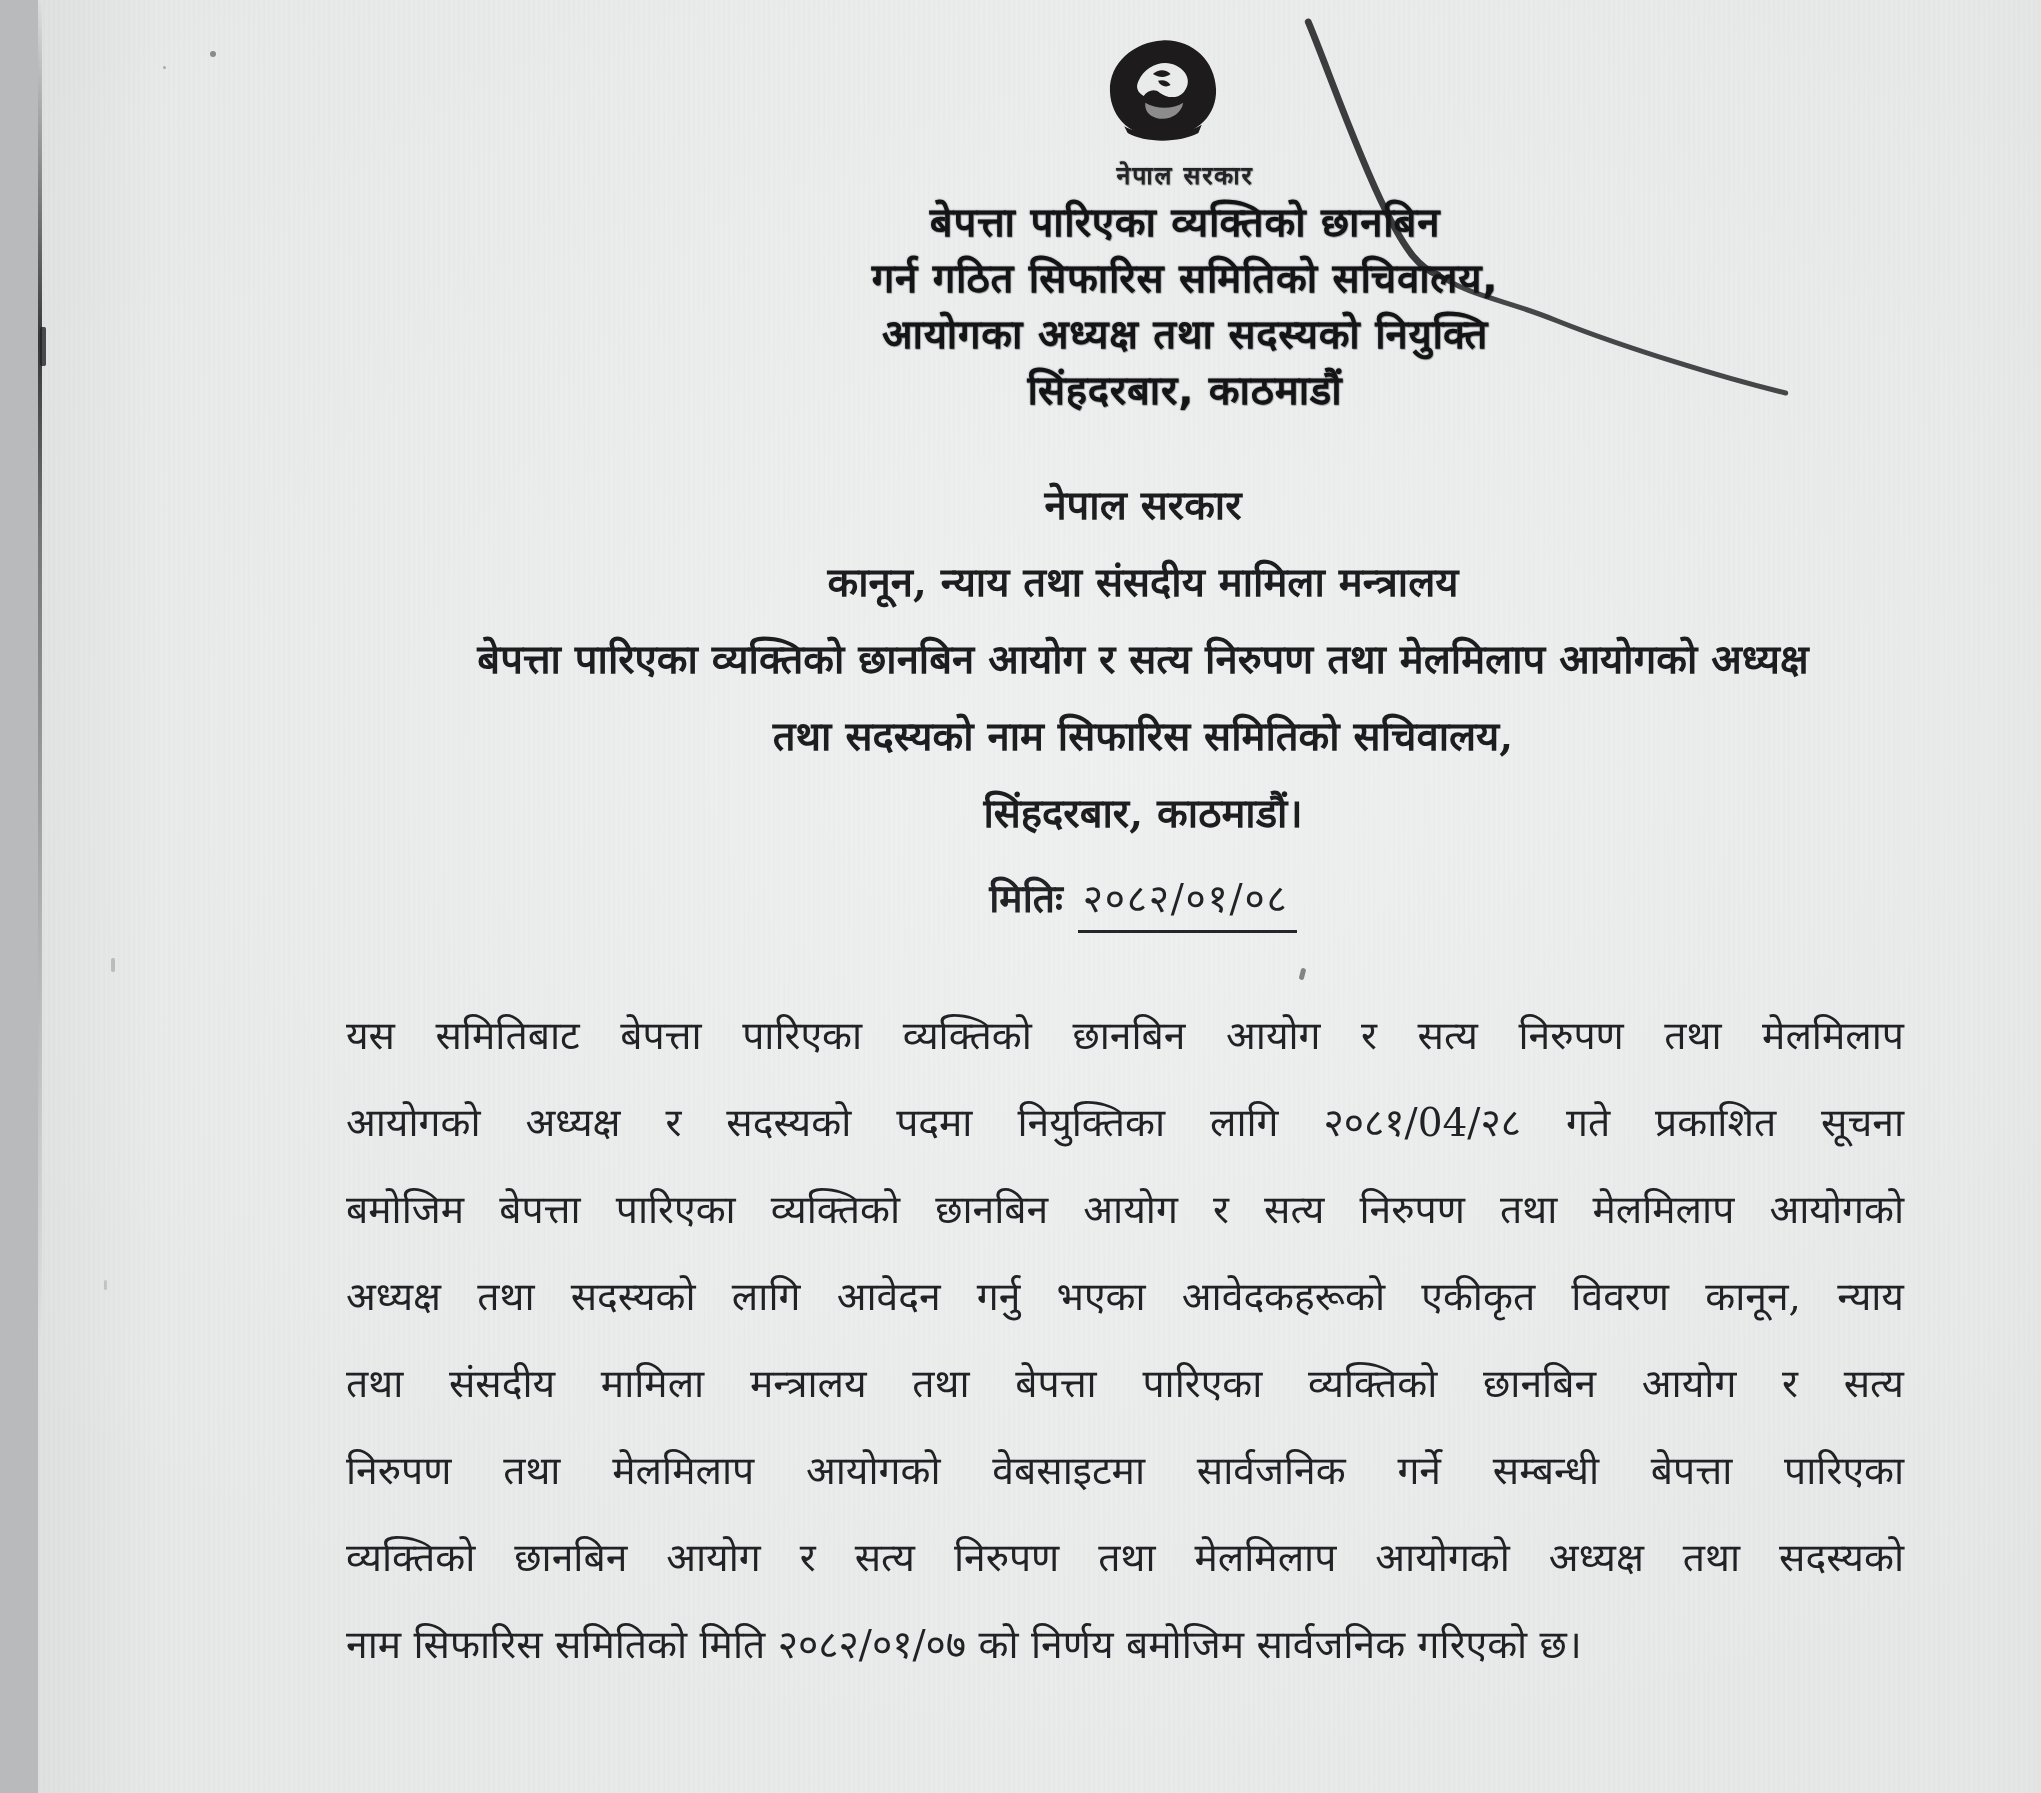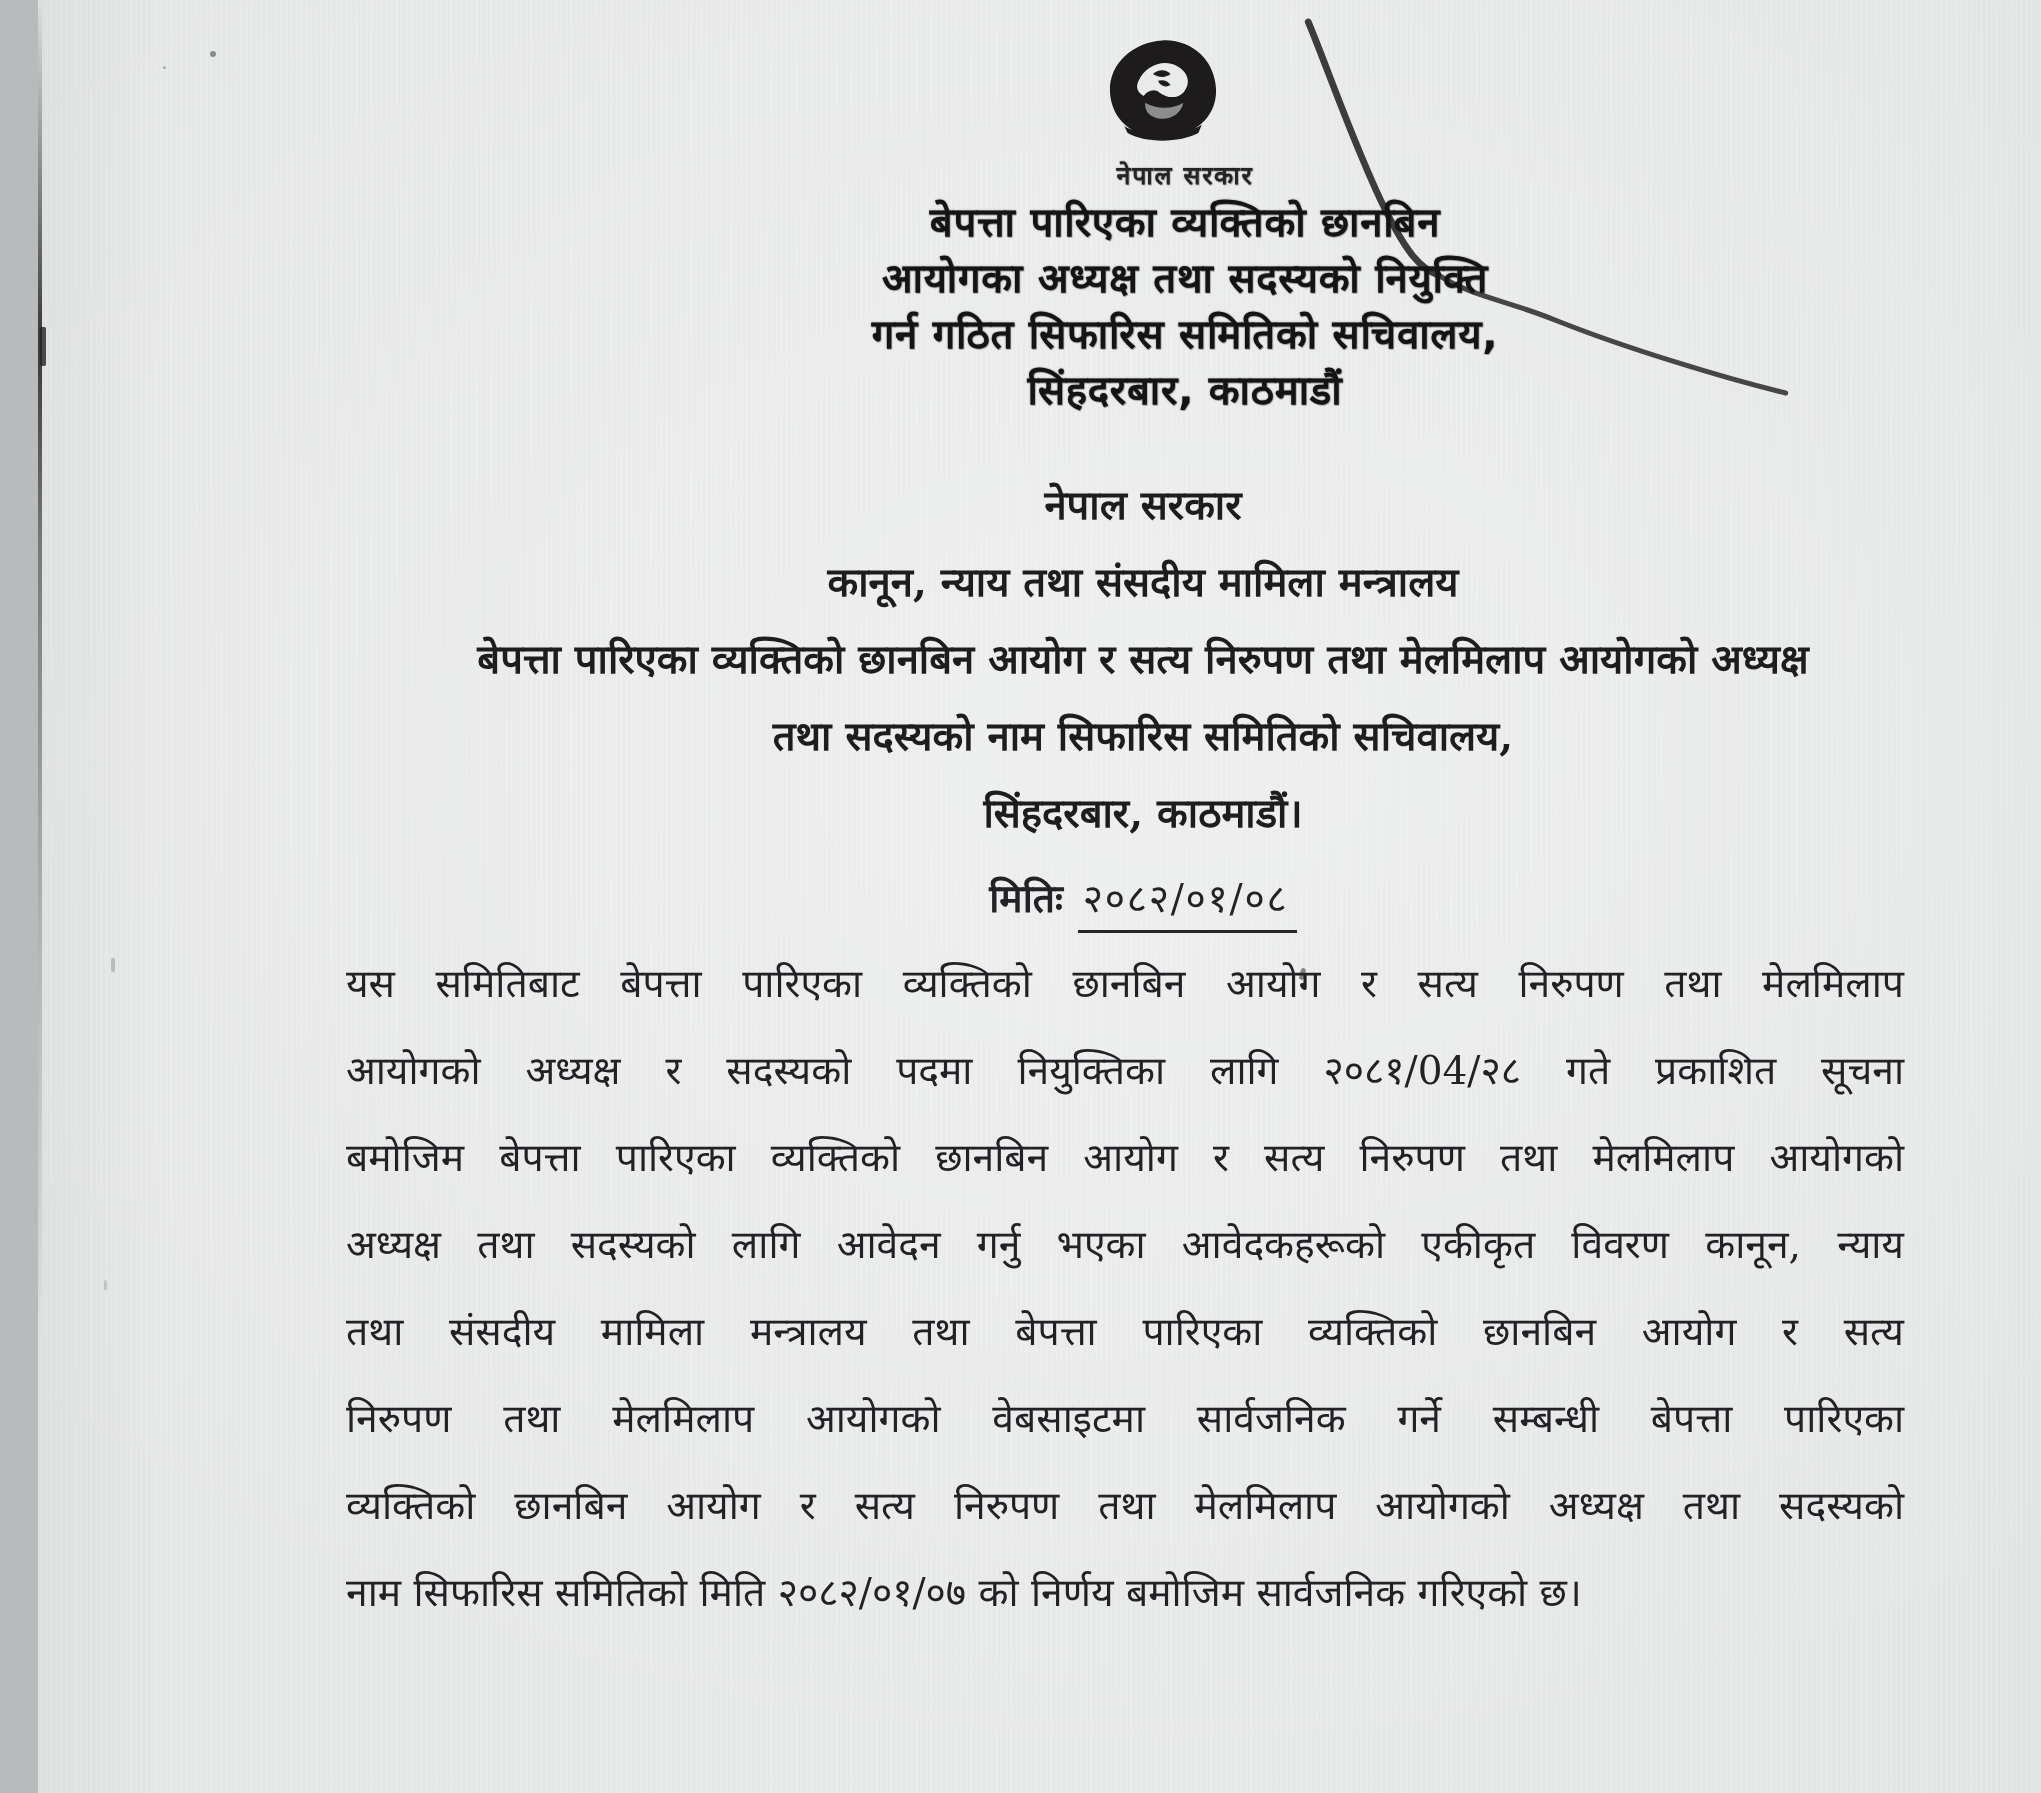--- a/index.html
+++ b/index.html
@@ -49,21 +49,21 @@
     position:absolute;left:194px;top:870px;width:1822px;
     text-align:center;font-size:39px;color:#232327;font-weight:600;
   }
   .dateline .d-val{
     display:inline-block;margin-left:15px;
     border-bottom:3.4px solid #26262a;padding:0 8.4px 6.7px 5px;
     font-weight:400;letter-spacing:1.7px;
   }
 
   .bodytext{
-    position:absolute;left:308px;top:940px;width:1558px;
+    position:absolute;left:308px;top:992px;width:1558px;
     font-size:39px;line-height:87px;color:#222226;
   }
   .bodytext .b-line{text-align:justify;text-align-last:justify;}
   .bodytext .b-line.last{text-align-last:left;}
 </style>
 </head>
 <body>
 
 <div class="page">
 
@@ -85,22 +85,22 @@
   </svg>
 
   <svg class="scratch" viewBox="0 0 2421 2127">
     <path d="M1506,26 C1528,78 1562,178 1598,250 C1622,298 1638,318 1660,326" stroke="#29292b" stroke-width="8" fill="none" stroke-linecap="round" opacity="0.9"></path>
     <path d="M1660,326 C1700,352 1742,356 1800,380 C1880,412 1998,448 2072,466" stroke="#29292b" stroke-width="6" fill="none" stroke-linecap="round" opacity="0.85"></path>
   </svg>
 
   <div class="stamp">
     <div class="s-small">नेपाल सरकार</div>
     <div class="s-line">बेपत्ता पारिएका व्यक्तिको छानबिन</div>
+    <div class="s-line">गर्न गठित सिफारिस समितिको सचिवालय,</div>
     <div class="s-line">आयोगका अध्यक्ष तथा सदस्यको नियुक्ति</div>
-    <div class="s-line">गर्न गठित सिफारिस समितिको सचिवालय,</div>
     <div class="s-line">सिंहदरबार, काठमाडौं</div>
   </div>
 
   <div class="headings">
     <div class="h-line">नेपाल सरकार</div>
     <div class="h-line">कानून, न्याय तथा संसदीय मामिला मन्त्रालय</div>
     <div class="h-line">बेपत्ता पारिएका व्यक्तिको छानबिन आयोग र सत्य निरुपण तथा मेलमिलाप आयोगको अध्यक्ष</div>
     <div class="h-line">तथा सदस्यको नाम सिफारिस समितिको सचिवालय,</div>
     <div class="h-line">सिंहदरबार, काठमाडौं।</div>
   </div>

